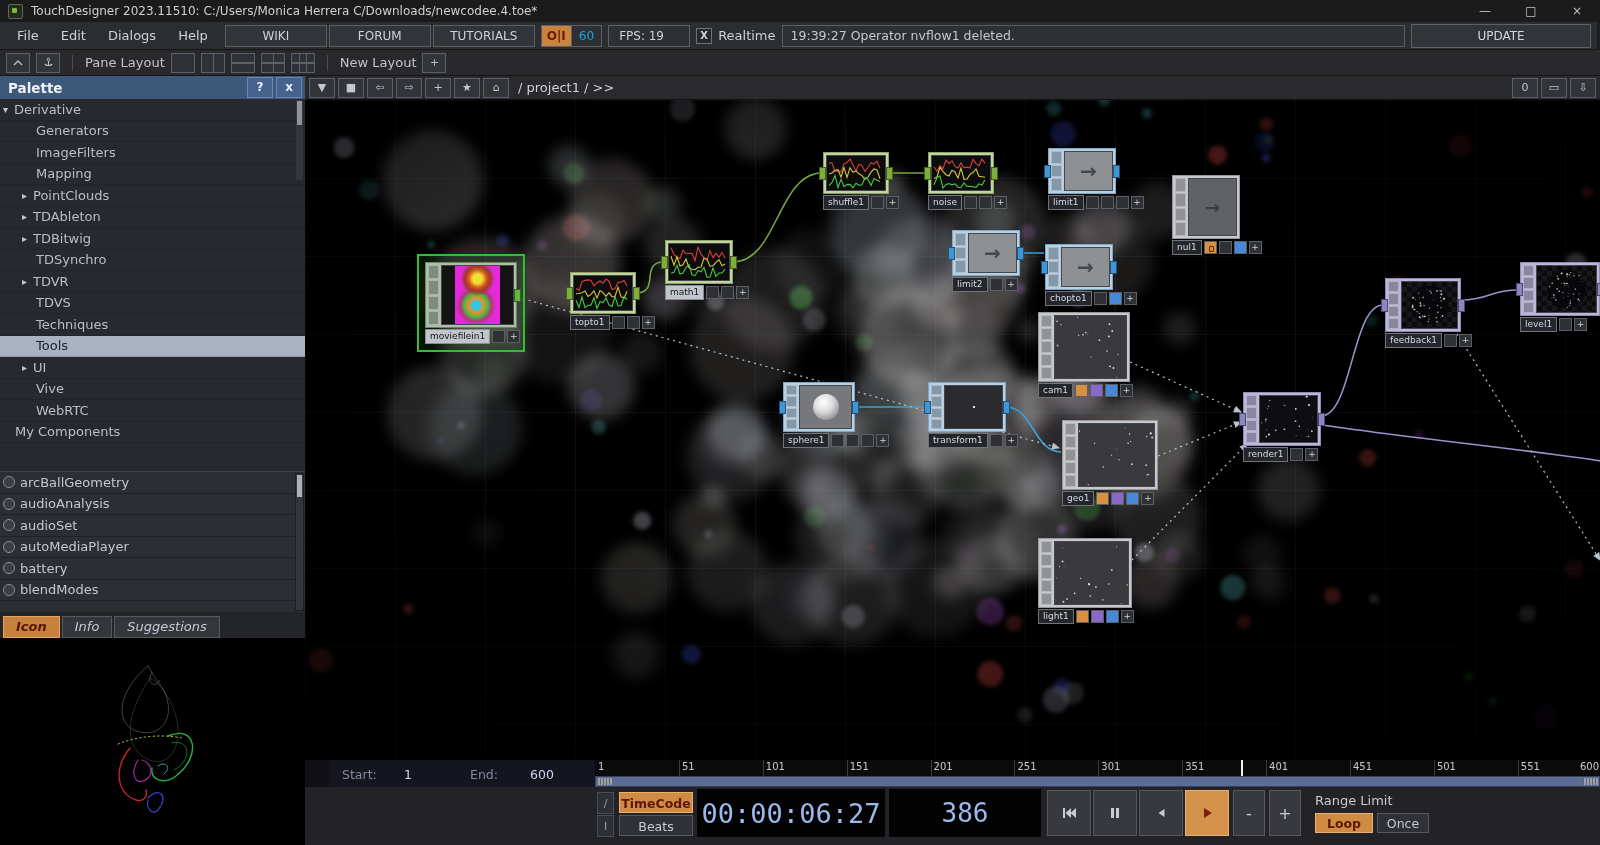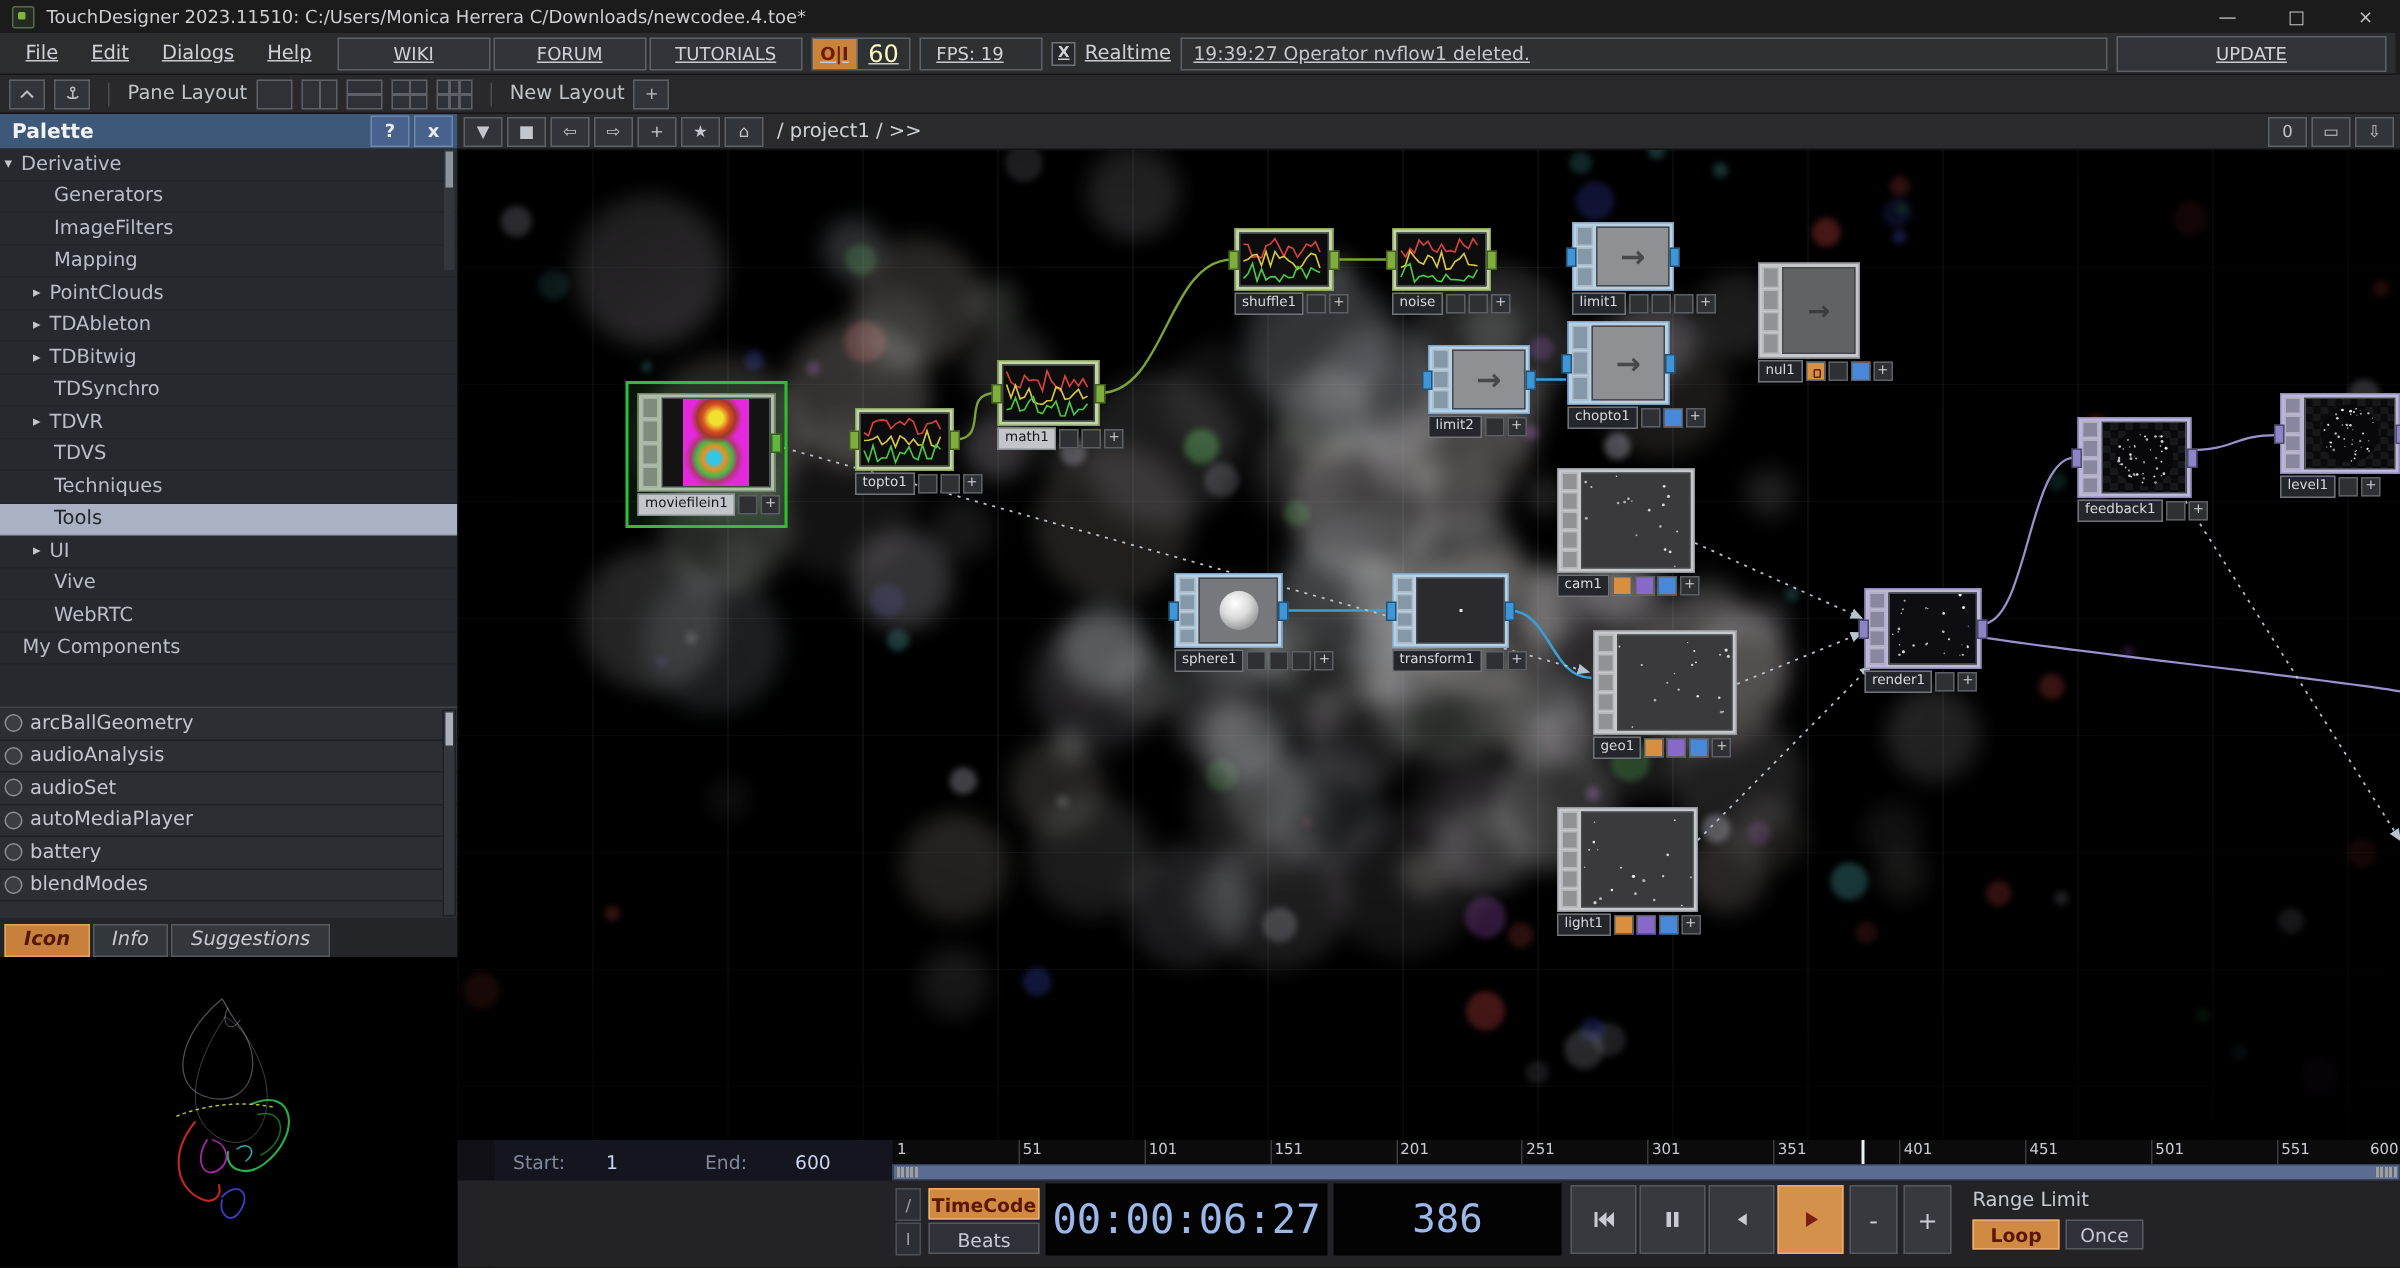--- a/index.html
+++ b/index.html
@@ -9,27 +9,27 @@
   
   #titlebar{position:absolute;left:0;top:0;width:1600px;height:22px;background:#1b1b1c;
             display:flex;align-items:center;gap:8px;padding-left:8px;box-sizing:border-box;font-size:12px;color:#cfcfd2;}
   #app-icon{width:13px;height:13px;background:#232b20;border:1px solid #5a6a52;border-radius:2px;position:relative;}
   #app-icon::after{content:"";position:absolute;left:3px;top:3px;width:5px;height:5px;background:#7fb43c;border-radius:1px;}
   #win-controls{position:absolute;right:0;top:0;height:22px;display:flex;}
   #win-controls span{width:46px;text-align:center;line-height:22px;font-size:12px;color:#c2c2c6;}
 
   
   #menubar{position:absolute;left:0;top:22px;width:1597px;height:28px;background:#2c2d2f;border-bottom:1px solid #161617;
-           display:flex;align-items:center;box-sizing:border-box;padding:0 6px;gap:6px;text-decoration:underline;}
+           display:flex;align-items:center;box-sizing:border-box;padding:0 6px;gap:6px;}
   .menu-item{padding:0 11px;font-size:13px;color:#ced1d7;line-height:26px;}
   .linkbtn{width:100px;height:20px;line-height:20px;text-align:center;background:#313439;border:1px solid #5c6067;
            font-size:12px;color:#ced1d7;}
   #oi-group{display:flex;border:1px solid #5c6067;height:20px;align-items:stretch;}
   #oi-btn{background:#c8833c;color:#6e1a0c;font-weight:bold;font-size:12px;line-height:20px;padding:0 5px;border-right:1px solid #5c6067;}
-  #fps-cap{color:#fef9c3;font-size:16px;line-height:20px;padding:0 7px;background:#2e3134;}
+  #fps-cap{color:#0ea5e9;font-size:12px;line-height:20px;padding:0 7px;background:#2e3134;}
   #fps-box{border:1px solid #5c6067;height:20px;line-height:20px;background:#2e3134;font-size:12px;padding:0 10px;color:#ced1d7;min-width:60px;}
   #rt-check{width:14px;height:14px;border:1px solid #70747a;background:#26282c;font-size:10px;font-weight:bold;
             line-height:14px;text-align:center;color:#ced1d7;}
   #rt-label{font-size:13px;color:#ced1d7;}
   #statusbox{flex:1;height:20px;line-height:20px;border:1px solid #5a5e64;background:#2e3134;font-size:12.5px;
              color:#c4c8ce;padding:0 8px;overflow:hidden;white-space:nowrap;}
   #update-btn{width:178px;height:22px;line-height:22px;text-align:center;background:#313439;border:1px solid #5c6067;
               font-size:12px;color:#d2d5da;}
 
   
@@ -718,21 +718,21 @@
             <div class="n-viewer v-arrow"></div>
           </div>
           <div class="port-in"></div>
           <div class="port-out"></div>
           <div class="n-labelrow">
             <span class="n-label">limit2</span>
             <span class="flag "></span>
             <span class="flag plus">+</span>
           </div>
         </div>
-        <div class="node fam-sop" style="left: 740px; top: 114px; width: 68px; height: 56px;">
+        <div class="node fam-sop" style="left: 740px; top: 144px; width: 68px; height: 46px;">
           <div class="n-body">
             <div class="iconcol">
               <span></span>
               <span></span>
               <span></span>
             </div>
             <div class="n-viewer v-arrow"></div>
           </div>
           <div class="port-in"></div>
           <div class="port-out"></div>

